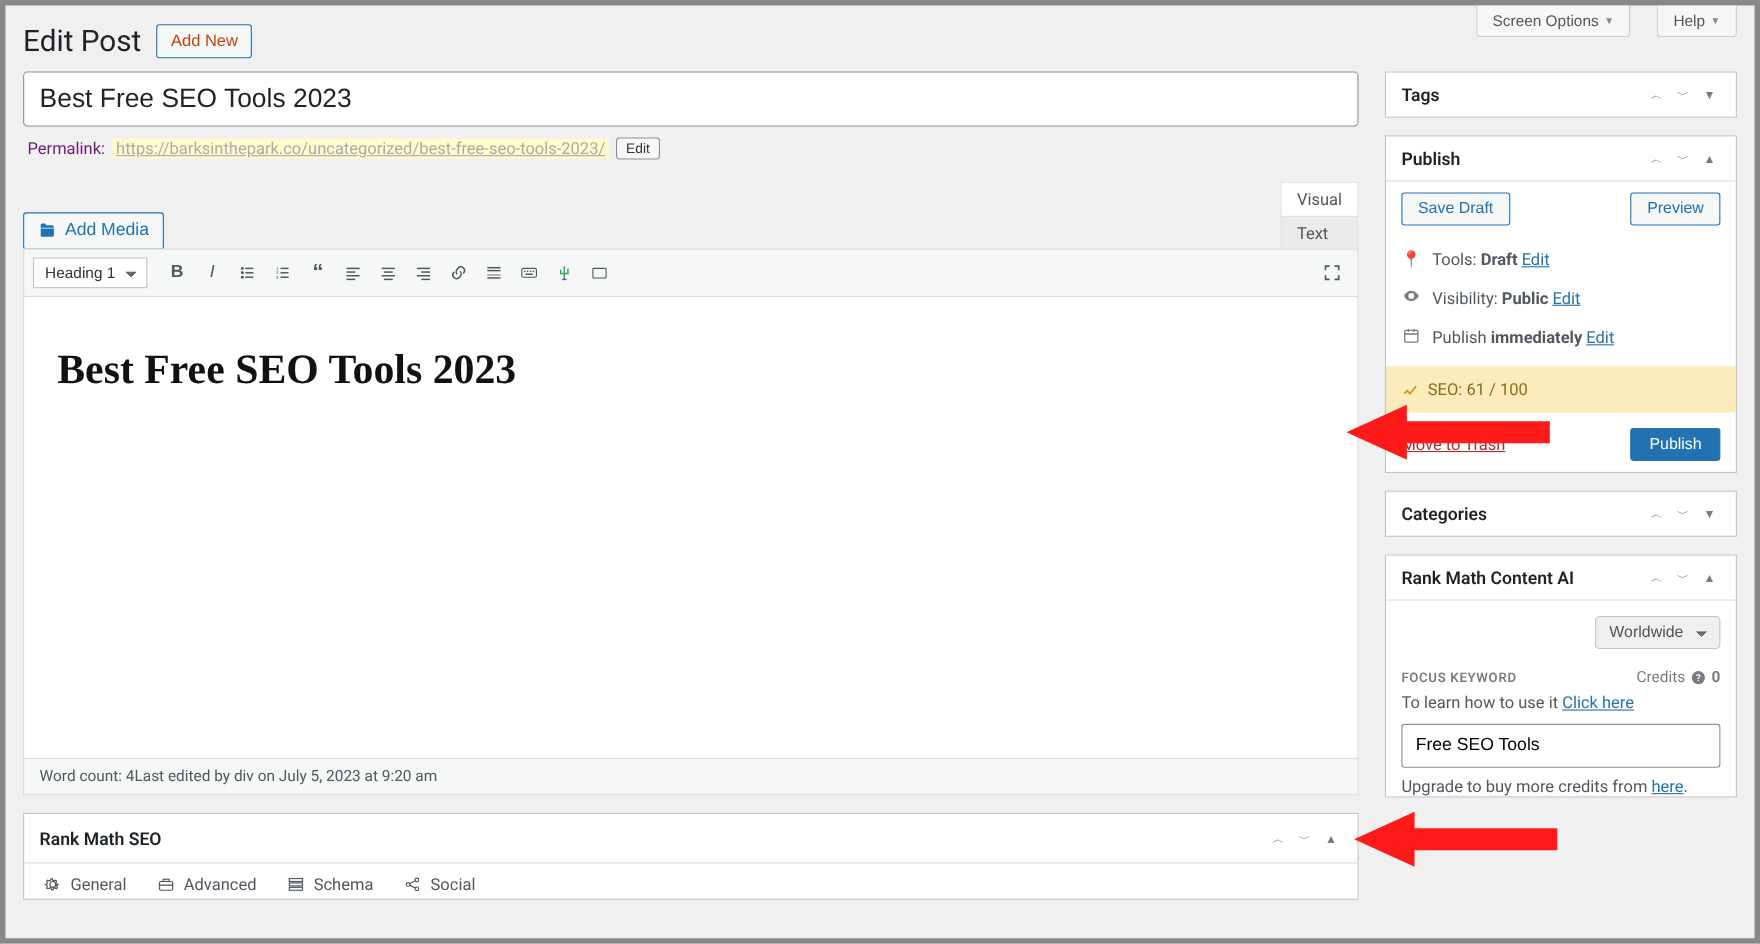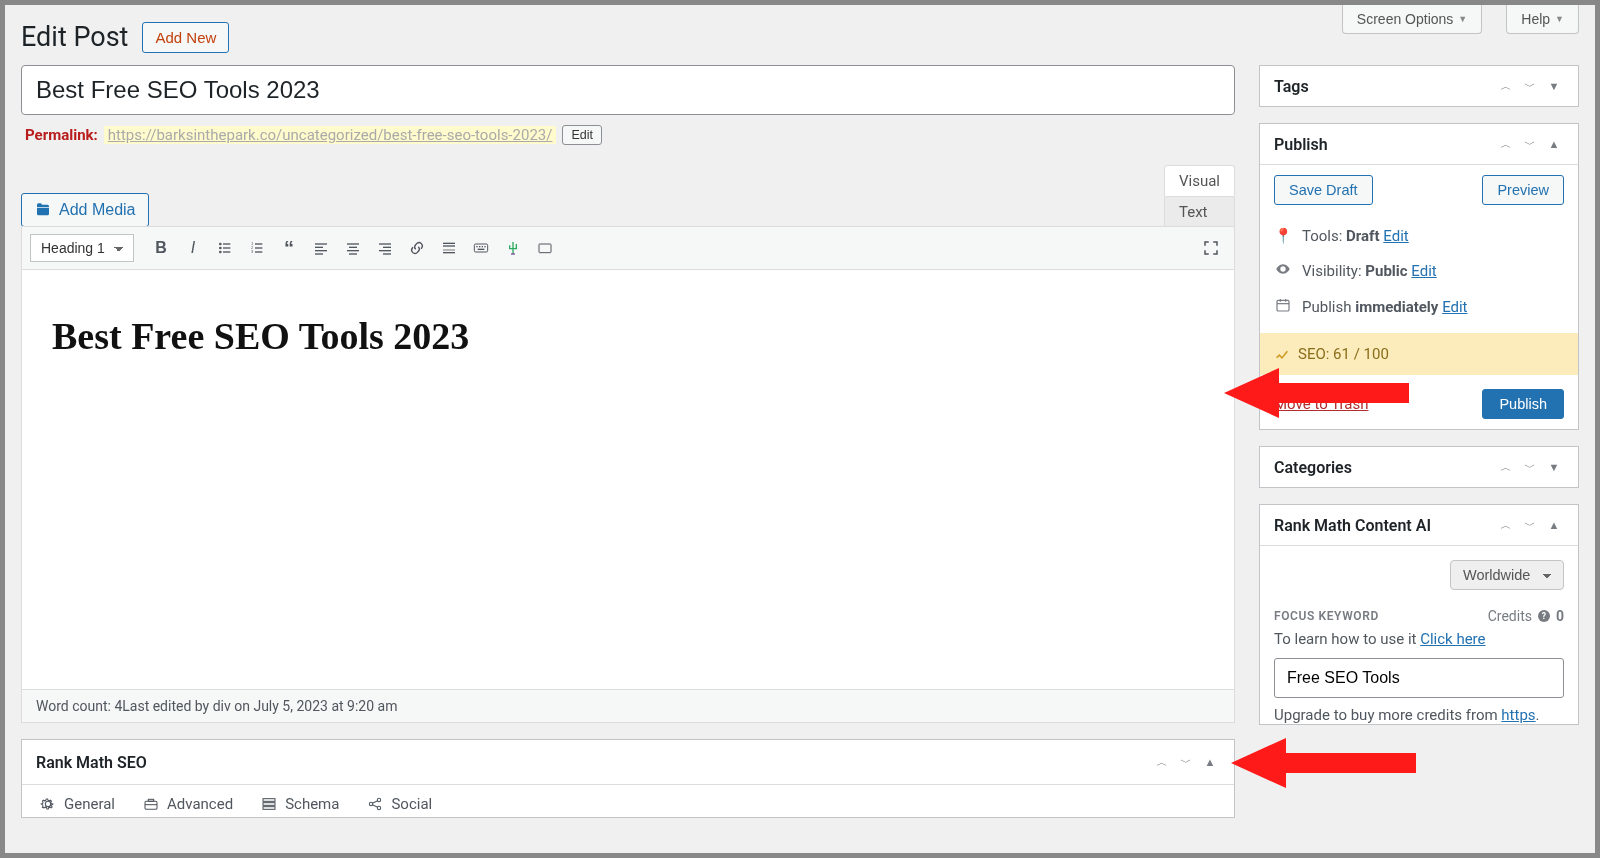--- a/index.html
+++ b/index.html
@@ -94,21 +94,21 @@
     background: #fff;
     color: #1d2327;
   }
   .permalink-row {
     display: flex;
     align-items: center;
     gap: 6px;
     margin: 10px 0 20px 4px;
     font-size: 15px;
   }
-  .permalink-row .label { color: #b91c1c; font-weight: 700; }
+  .permalink-row .label { color: #701a75; font-weight: 400; }
   .permalink-url {
     background: #fffbcc;
     color: #aaa;
     padding: 0 4px;
     text-decoration: underline;
     font-size: 15px;
   }
   .edit-small {
     border: 1px solid #8c8f94;
     background: #f6f7f7;
@@ -700,18 +700,18 @@
                 <text x="12" y="16" text-anchor="middle" fill="#fff" font-size="13" font-weight="bold">?</text>
               </svg>
             <b>0</b>
           </span>
         </div>
         <div class="learn-line">
           <span>To learn how to use it </span><a href="#">Click here</a>
         </div>
         <input class="focus-input" type="text" value="Free SEO Tools" style="">
         <div class="upgrade-line">
-          <span>Upgrade to buy more credits from </span><a href="#">https</a><span>.</span>
+          <span>Upgrade to buy more credits from </span><a href="#">here</a><span>.</span>
         </div>
       </div>
     </div>
   </div>
 </div>
 
 </body></html>

